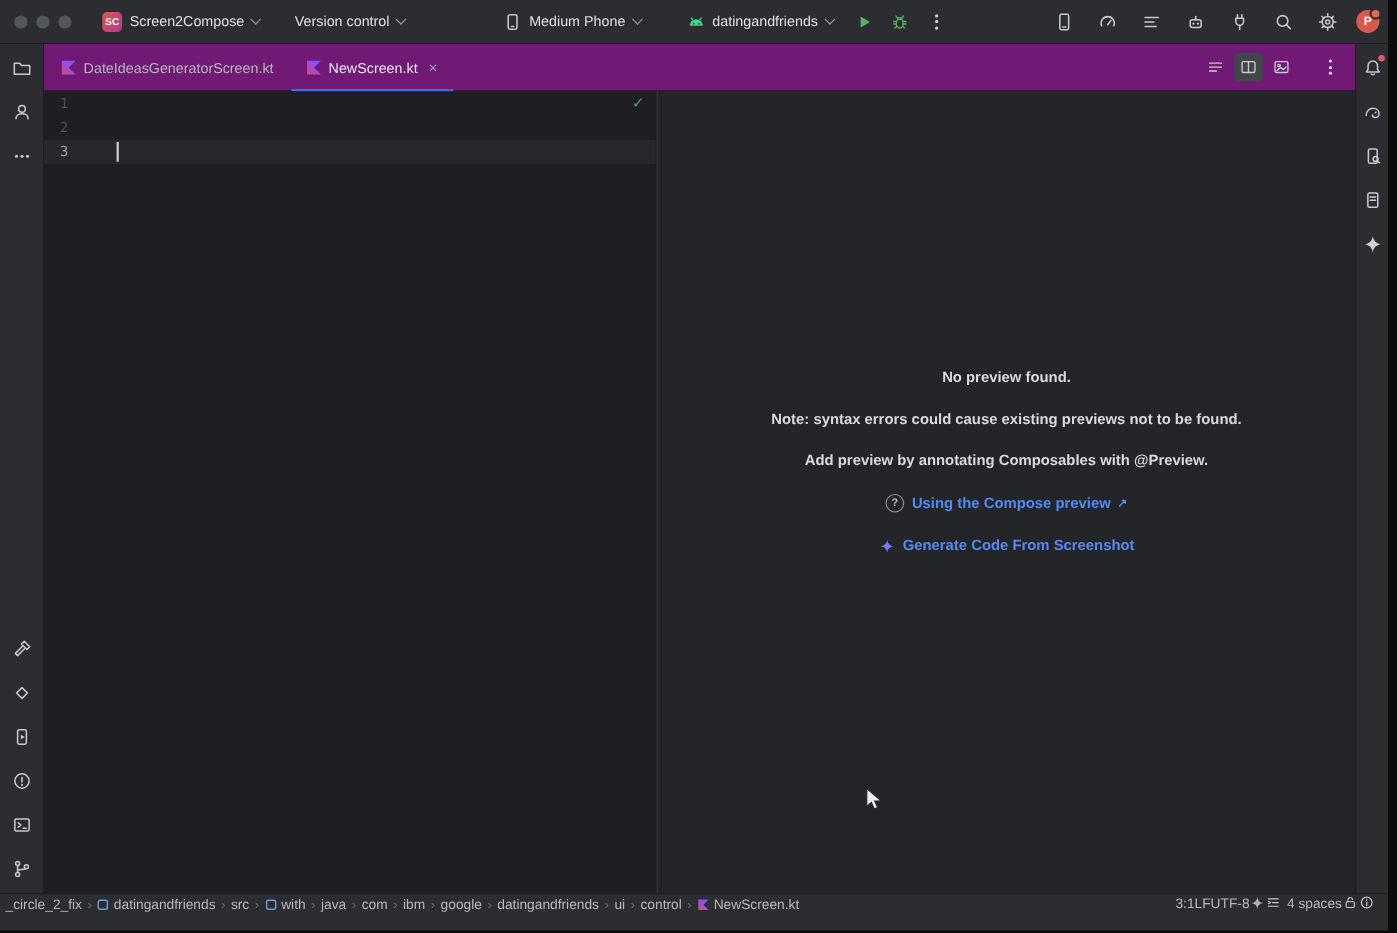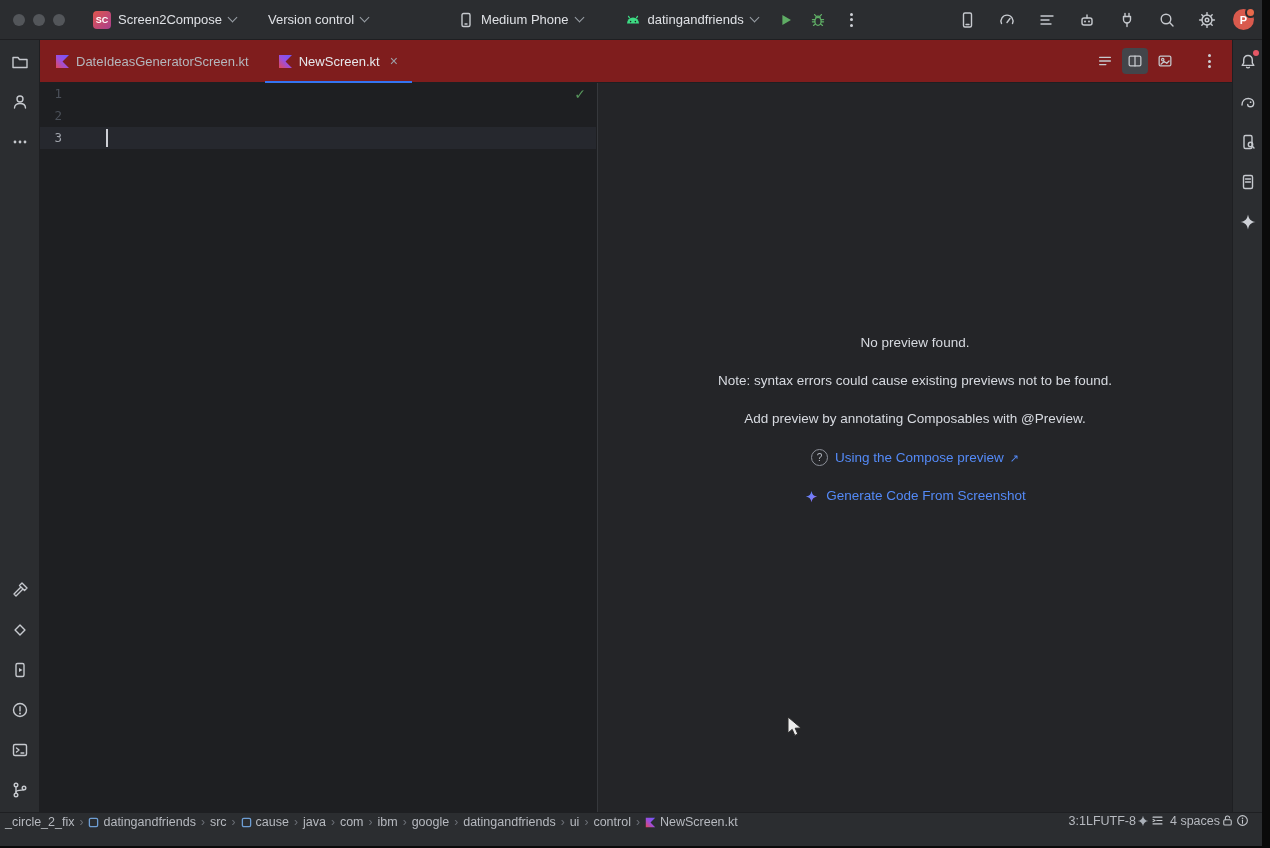--- a/index.html
+++ b/index.html
@@ -32,21 +32,21 @@
   .left-stripe .spacer{flex:1}
   .stripe-btn{width:28px;height:28px;display:flex;align-items:center;justify-content:center;border-radius:4px;margin-bottom:12px;flex:none}
   .stripe-btn:last-child{margin-bottom:0}
   .right-stripe{position:absolute;left:1232px;top:40px;width:30px;height:772px;background:#2b2d30;border-left:1px solid #1e1f22;
                 box-sizing:border-box;display:flex;flex-direction:column;align-items:center;padding-top:8px;}
   .right-stripe .stripe-btn{margin-bottom:12px}
   .bell-wrap{position:relative}
   .bell-dot{position:absolute;right:3px;top:2px;width:6px;height:6px;border-radius:50%;background:#e55765}
 
   
-  .tabbar{position:absolute;left:40px;top:40px;width:1192px;height:43px;background:#7f1d1d;border-bottom:1px solid #1e1f22;
+  .tabbar{position:absolute;left:40px;top:40px;width:1192px;height:43px;background:#701a75;border-bottom:1px solid #1e1f22;
           box-sizing:border-box;display:flex;align-items:stretch;}
   .tab{display:flex;align-items:center;gap:7px;padding:0 14px;font-size:13px;color:#b4b7bd;position:relative;margin-left:2px}
   .tab.active{color:#e6e8ec}
   .tab.active .underline{position:absolute;left:0;right:0;bottom:-1px;height:2px;background:#3574f0}
   .kicon{width:13px;height:13px;flex:none}
   .tab-close{font-size:14px;color:#9da0a8;margin-left:3px;line-height:1}
   .view-controls{margin-left:auto;display:flex;align-items:center;padding-right:10px;gap:4px}
   .vbtn{width:26px;height:26px;display:flex;align-items:center;justify-content:center;border-radius:4px}
   .vbtn.selected{background:#43454a}
   .vbtn.kebab-btn{margin-left:14px}
@@ -60,21 +60,21 @@
   .code-line{position:absolute;left:66px;top:0;line-height:22px;white-space:pre}
   .kw{color:#cf8e6d}
   .plain{color:#bcbec4}
   .caret{position:absolute;left:66px;top:46px;width:2px;height:18px;background:#ced0d6}
   .inspect-ok{position:absolute;right:10px;top:3px;color:#57965c;font-size:14px;font-weight:bold;
               font-family:"DejaVu Sans",sans-serif}
 
   
   .preview{position:absolute;left:597px;top:83px;width:635px;height:729px;background:#242528;border-left:1px solid #36383c;
            box-sizing:border-box;display:flex;flex-direction:column;align-items:center;padding-top:252px;
-           font-size:13.5px;color:#d7dae0;}
+           font-size:13.5px;color:#d7dae0;font-weight:bold;}
   .pv-msg{margin-bottom:22px;line-height:16px}
   .pv-link{display:flex;align-items:center;gap:7px;color:#548af7;margin-bottom:22px;line-height:16px;cursor:pointer}
   .q-icon{width:15px;height:15px;border-radius:50%;border:1px solid #8c9099;color:#b6bac2;font-size:10px;
           display:flex;align-items:center;justify-content:center;flex:none}
   .ext{font-size:11px;margin-left:-1px}
 
   
   .statusbar{position:absolute;left:0;top:812px;width:1262px;height:34px;background:#2b2d30;border-top:1px solid #1e1f22;
              box-sizing:border-box;display:flex;align-items:flex-start;font-size:12.5px;color:#b6b9bf;padding:0 12px 0 2px}
   .crumbs{display:flex;align-items:center;overflow:hidden;white-space:nowrap}
@@ -425,21 +425,21 @@
         </span>
       <span class="sep">›</span>
       <span class="crumb">
           <span>src</span>
         </span>
       <span class="sep">›</span>
       <span class="crumb">
         <svg class="mod-icon" viewBox="0 0 12 12">
             <rect x="1.5" y="1.5" width="9" height="9" rx="1.5" fill="none" stroke="#6e9ed4" stroke-width="1.4"></rect>
           </svg>
-        <span>cause</span>
+        <span>with</span>
         </span>
       <span class="sep">›</span>
       <span class="crumb">
           <span>java</span>
         </span>
       <span class="sep">›</span>
       <span class="crumb">
           <span>com</span>
         </span>
       <span class="sep">›</span>

